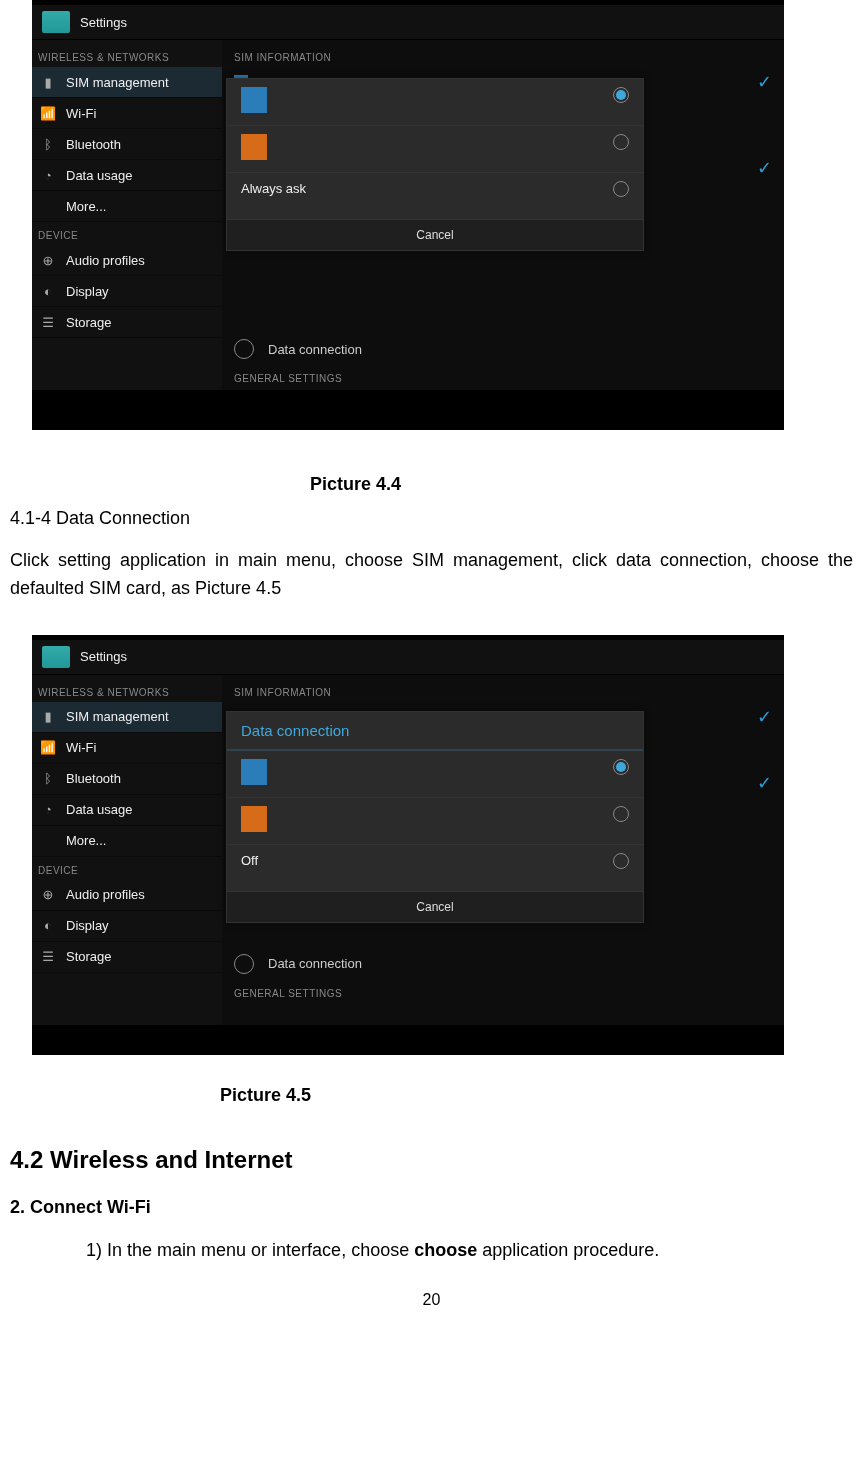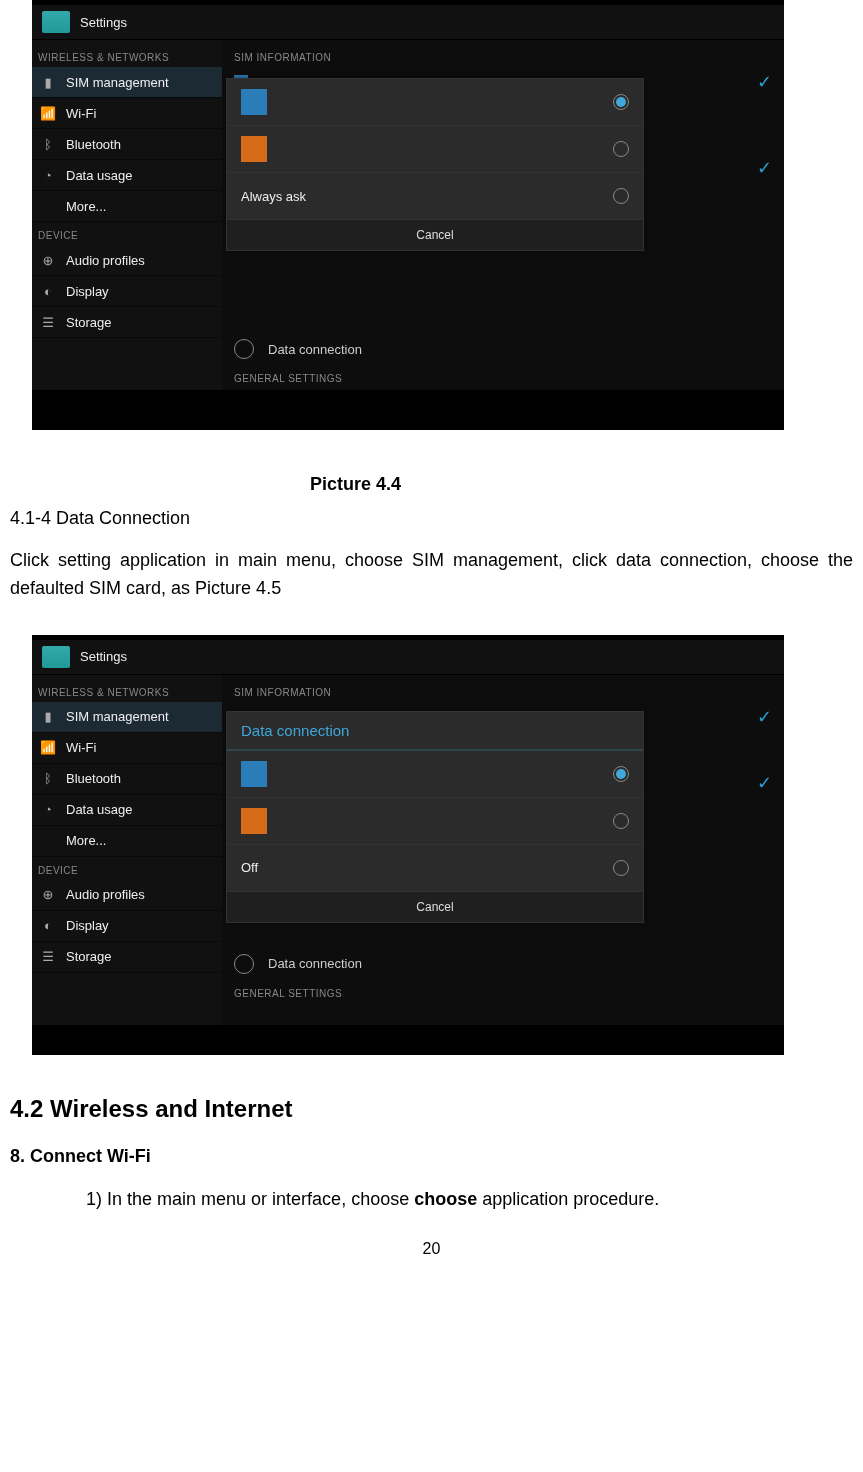--- a/index.html
+++ b/index.html
@@ -117,21 +117,20 @@
     box-shadow: 0 0 6px rgba(0,0,0,0.5);
   }
   .dialog-title {
     color: #3ea8dc;
     padding: 10px 14px;
     font-size: 15px;
     border-bottom: 2px solid #3ea8dc33;
   }
   .dialog-row {
     display: flex;
-    align-items: center;
     padding: 8px 14px;
     border-bottom: 1px solid #333;
     height: 30px;
   }
   .dialog-row .sq {
     width: 26px; height: 26px;
     margin-right: 14px;
   }
   .sq.blue { background: #2a7db8; }
   .sq.orange { background: #d66b1a; }
@@ -345,22 +344,23 @@
           <span class="radio"></span>
         </div>
         <div class="dialog-cancel">
           <span>Cancel</span>
         </div>
       </div>
     </div>
     <div class="ss-bottom-black" style="height:30px;"></div>
   </div>
 
+  <p class="caption c45">Picture 4.5</p>
 
   <h2 class="sec">4.2 Wireless and Internet</h2>
 
-  <p class="doc-line bold" style="margin-bottom:2px;">8. Connect Wi-Fi</p>
+  <p class="doc-line bold" style="margin-bottom:2px;">2. Connect Wi-Fi</p>
   <p class="step">
     <span>1) In the main menu or interface, choose </span><span class="bold">choose</span><span> application procedure.</span>
   </p>
 
   <div class="page-num">20</div>
 </div>
 
 </body></html>

